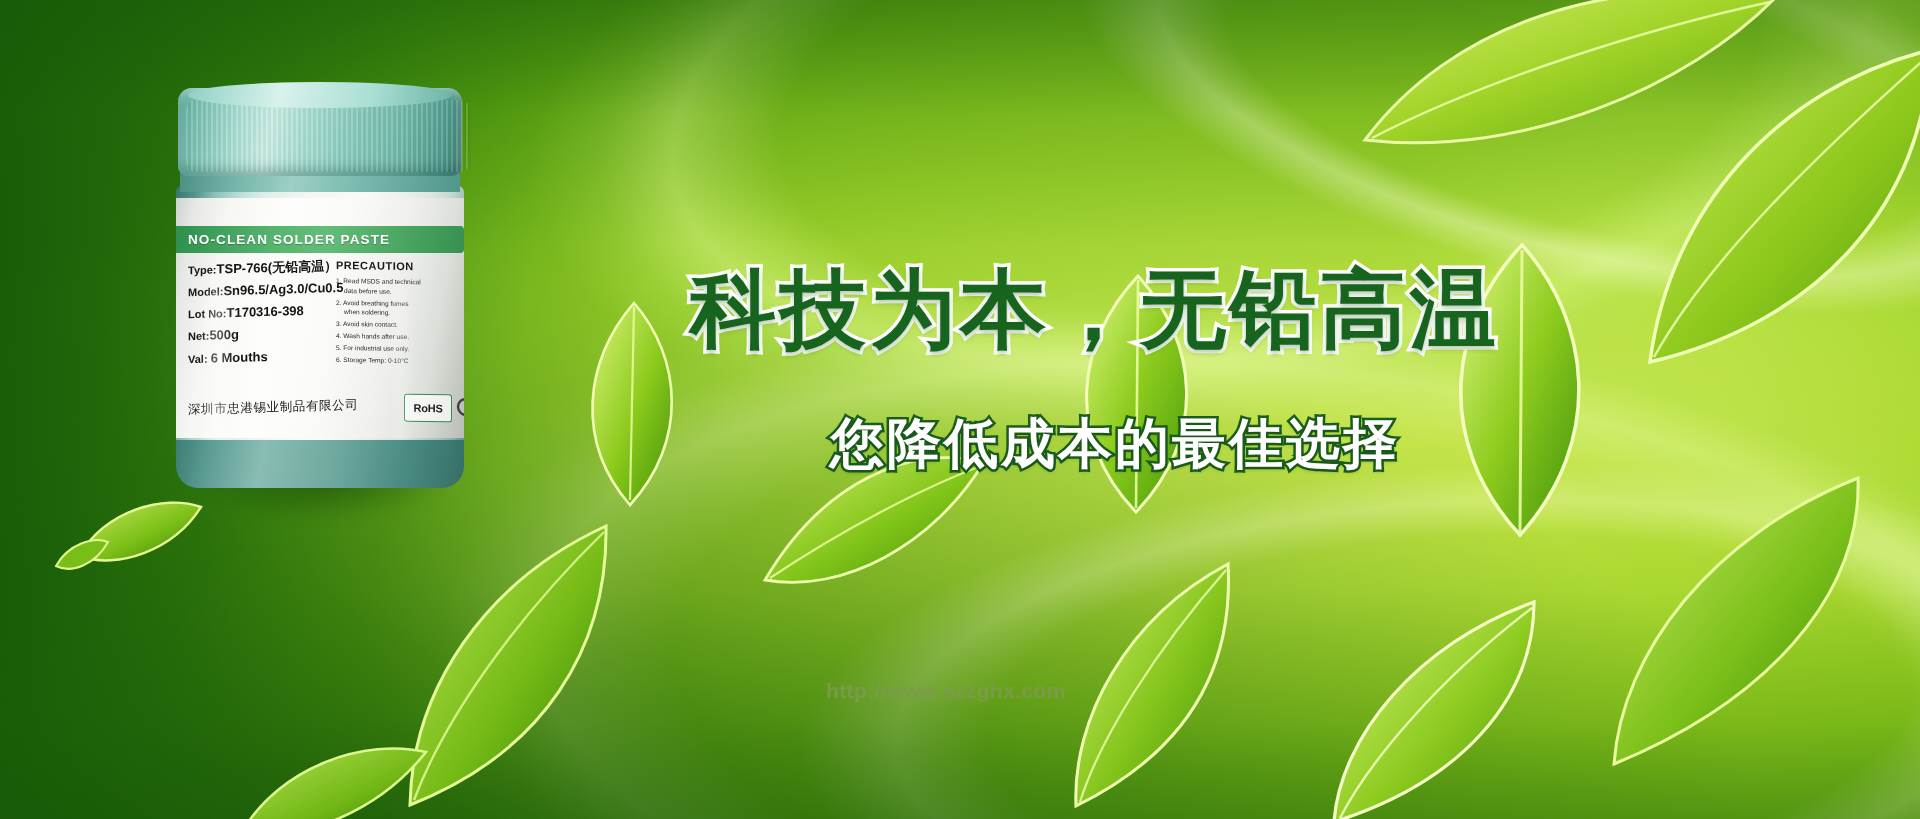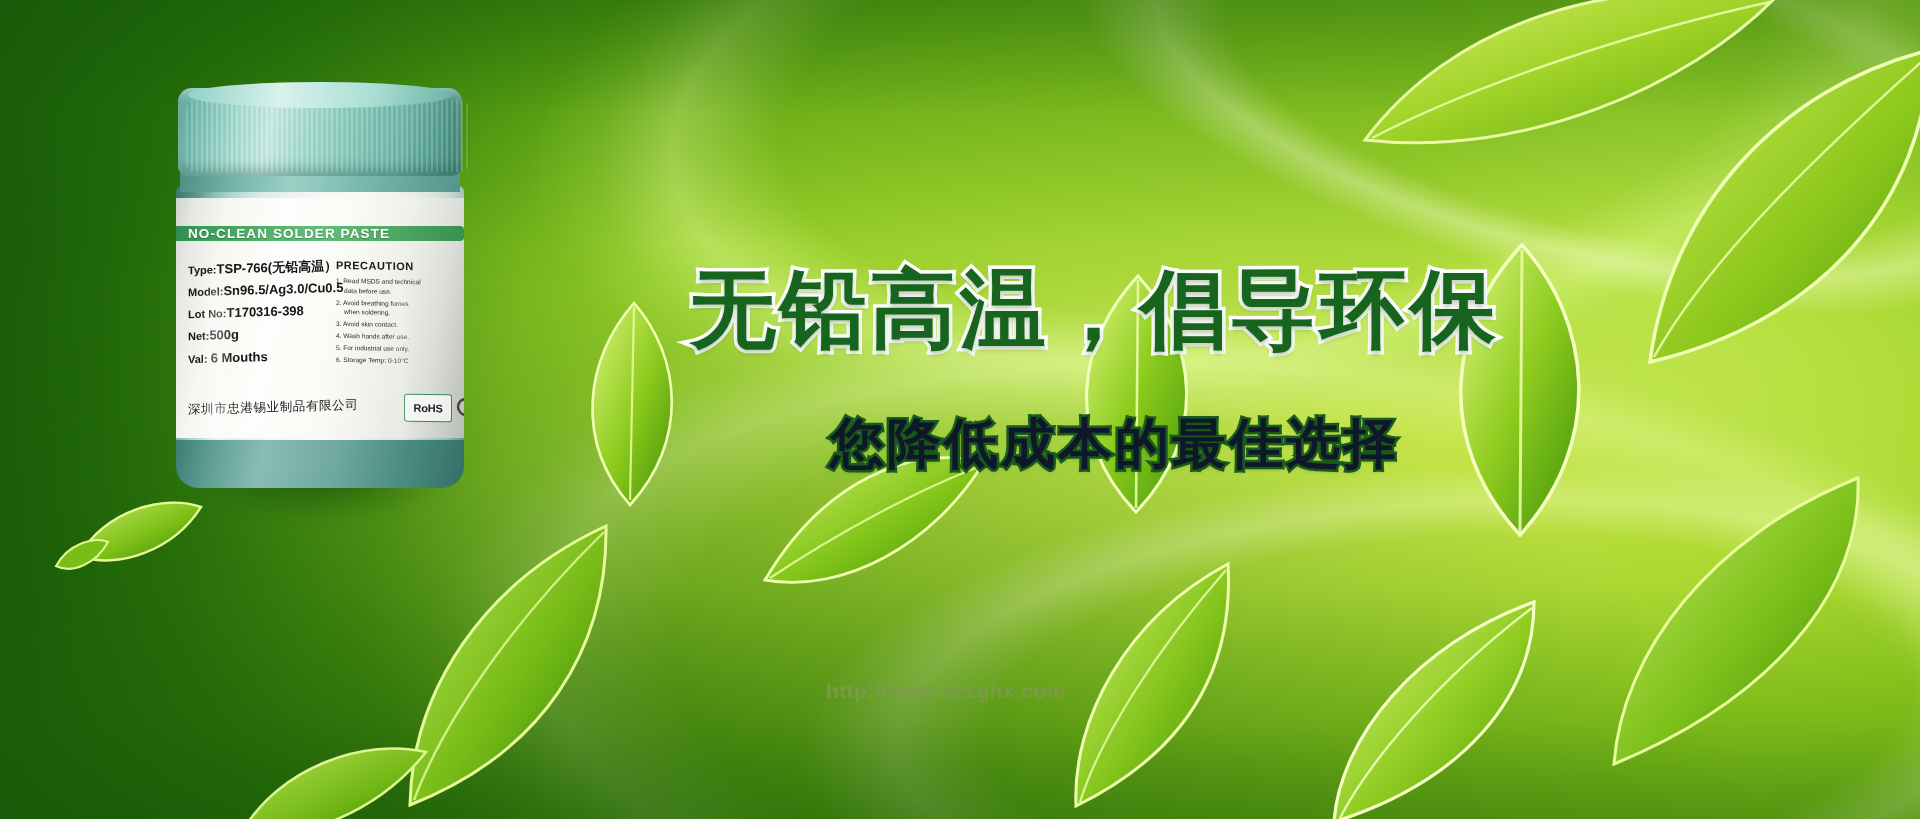--- a/index.html
+++ b/index.html
@@ -108,21 +108,21 @@
   }
   .jar-base{
     position:absolute;left:6px;top:352px;width:288px;height:48px;border-radius:0 0 22px 22px;
     background:linear-gradient(100deg,#3b7d74 0%,#5e9d93 12%,#89bdb4 30%,#6fa89e 55%,#4b8c82 78%,#356f66 100%);
   }
   .label{
     position:absolute;left:0;top:12px;width:288px;height:240px;
     background:linear-gradient(100deg,#cfd2cd 0%,#e6e8e3 6%,#f6f6f2 16%,#fdfdfb 34%,#fafaf7 54%,#eff0ec 72%,#dcdfd9 86%,#b9bdb6 100%);
   }
   .label-green{
-    position:absolute;left:0;top:28px;width:288px;height:15px;
+    position:absolute;left:0;top:28px;width:288px;height:27px;
     background:linear-gradient(100deg,#2e8f4e 0%,#3fa05c 14%,#56b46f 34%,#63bd79 52%,#4faa66 74%,#37904f 100%);
     border-radius:0 4px 4px 0;
     display:flex;align-items:center;
   }
   .label-green span{
     font-size:13.5px;font-weight:700;letter-spacing:1.1px;color:#fff;
     padding-left:12px;white-space:nowrap;
     text-shadow:0 1px 1px rgba(0,0,0,.25);
   }
   .label-lines{
@@ -183,21 +183,21 @@
     color:#16641d;
     white-space:nowrap;
     -webkit-text-stroke:7px #ffffff;
     paint-order:stroke fill;
     text-shadow:0 3px 5px rgba(30,80,10,.30);
   }
   .subline{
     position:absolute;left:830px;top:408px;
     font-family:"DejaVu Sans","Liberation Sans",sans-serif;
     font-size:54px;font-weight:700;letter-spacing:3px;
-    color:#0f172a;
+    color:#ffffff;
     white-space:nowrap;
     -webkit-text-stroke:5px #1b5e1e;
     paint-order:stroke fill;
     text-shadow:0 2px 4px rgba(20,70,10,.35);
   }
   .url{
     position:absolute;left:826px;top:679px;
     font-family:"Liberation Sans","DejaVu Sans",sans-serif;
     font-size:21px;font-weight:700;letter-spacing:.4px;
     color:#7e9a4e;
@@ -467,18 +467,18 @@
     </div>
     <div class="jar-base"></div>
     <div class="jar-neck"></div>
     <div class="jar-lid">
       <div class="jar-lid-rib"></div>
     </div>
     <div class="jar-lid-top"></div>
   </div>
 
   <div class="copy">
-    <div class="headline">无铅高温，倡导环保</div>
+    <div class="headline">科技为本，无铅高温</div>
     <div class="subline">您降低成本的最佳选择</div>
     <div class="url">http://www.szzghx.com</div>
   </div>
 
 </div>
 
 </body></html>

